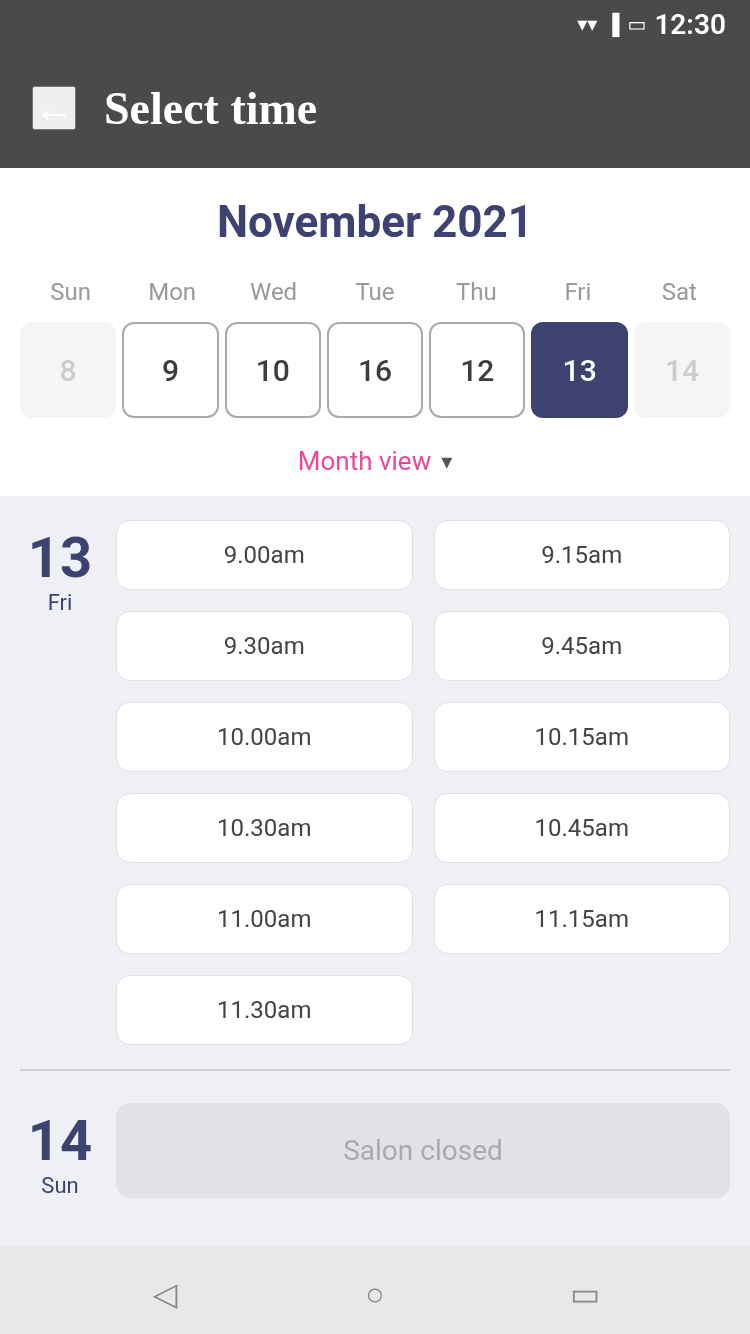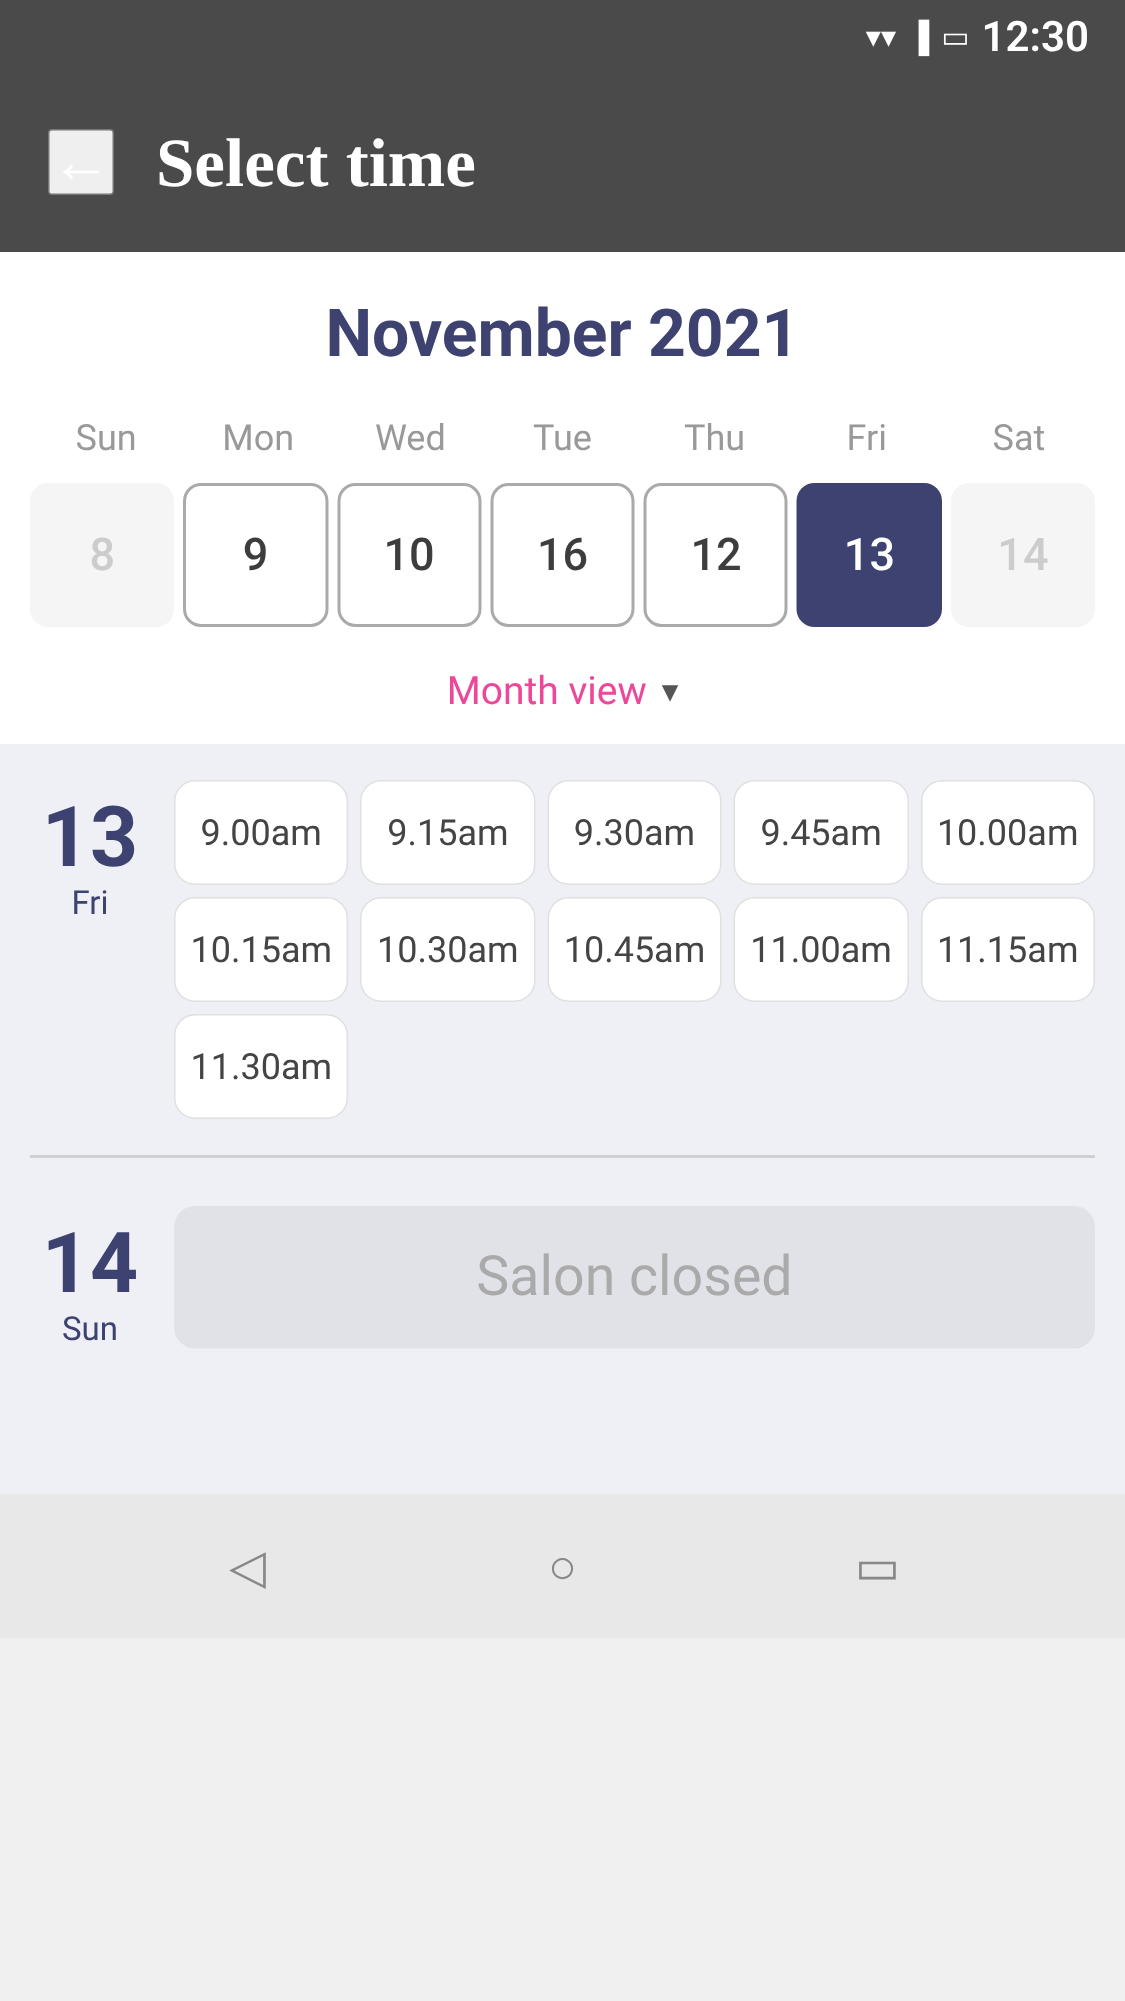--- a/index.html
+++ b/index.html
@@ -170,22 +170,22 @@
     }
     .day-name {
       font-size: 22px;
       color: #3d4270;
       margin-top: 4px;
     }
 
     .slots-grid {
       flex: 1;
       display: grid;
-      grid-template-columns: repeat(5, 1fr);
-      gap: 8px;
+      grid-template-columns: repeat(2, 1fr);
+      gap: 21px;
     }
 
     .time-slot {
       background: white;
       border-radius: 14px;
       display: flex;
       align-items: center;
       justify-content: center;
       padding: 20px 10px;
       font-size: 24px;
@@ -209,21 +209,21 @@
     }
 
     .closed-slot {
       flex: 1;
       background: #e0e2e8;
       border-radius: 14px;
       display: flex;
       align-items: center;
       justify-content: center;
       padding: 24px;
-      font-size: 37px;
+      font-size: 28px;
       color: #aaa;
     }
 
     
     .bottom-nav {
       background: #e8e8e8;
       height: 96px;
       display: flex;
       align-items: center;
       justify-content: space-around;

